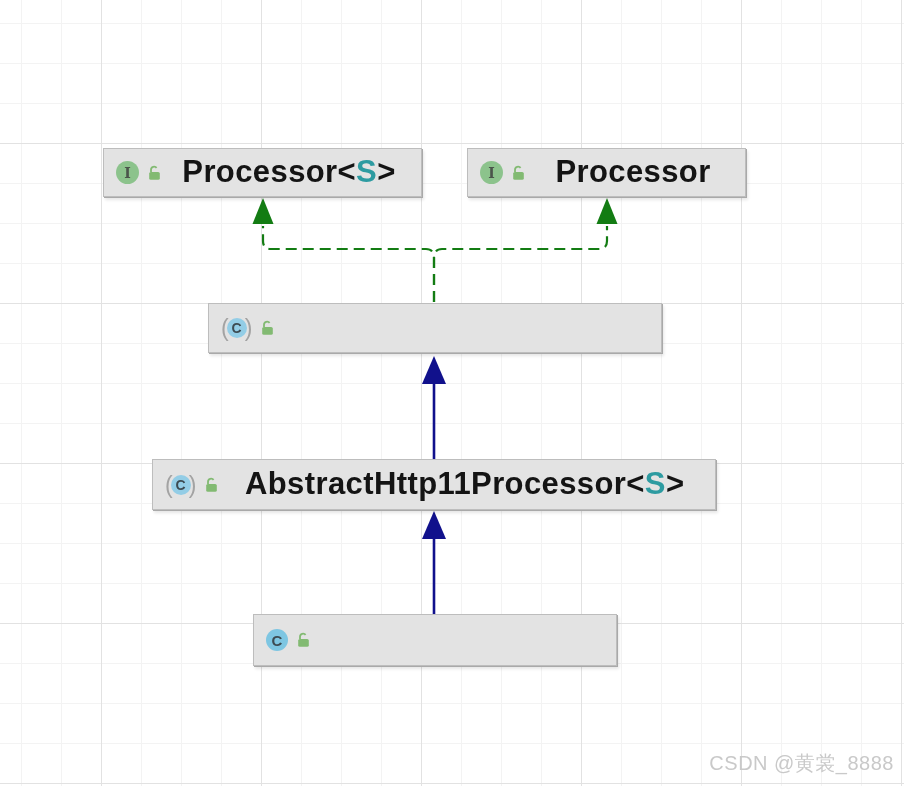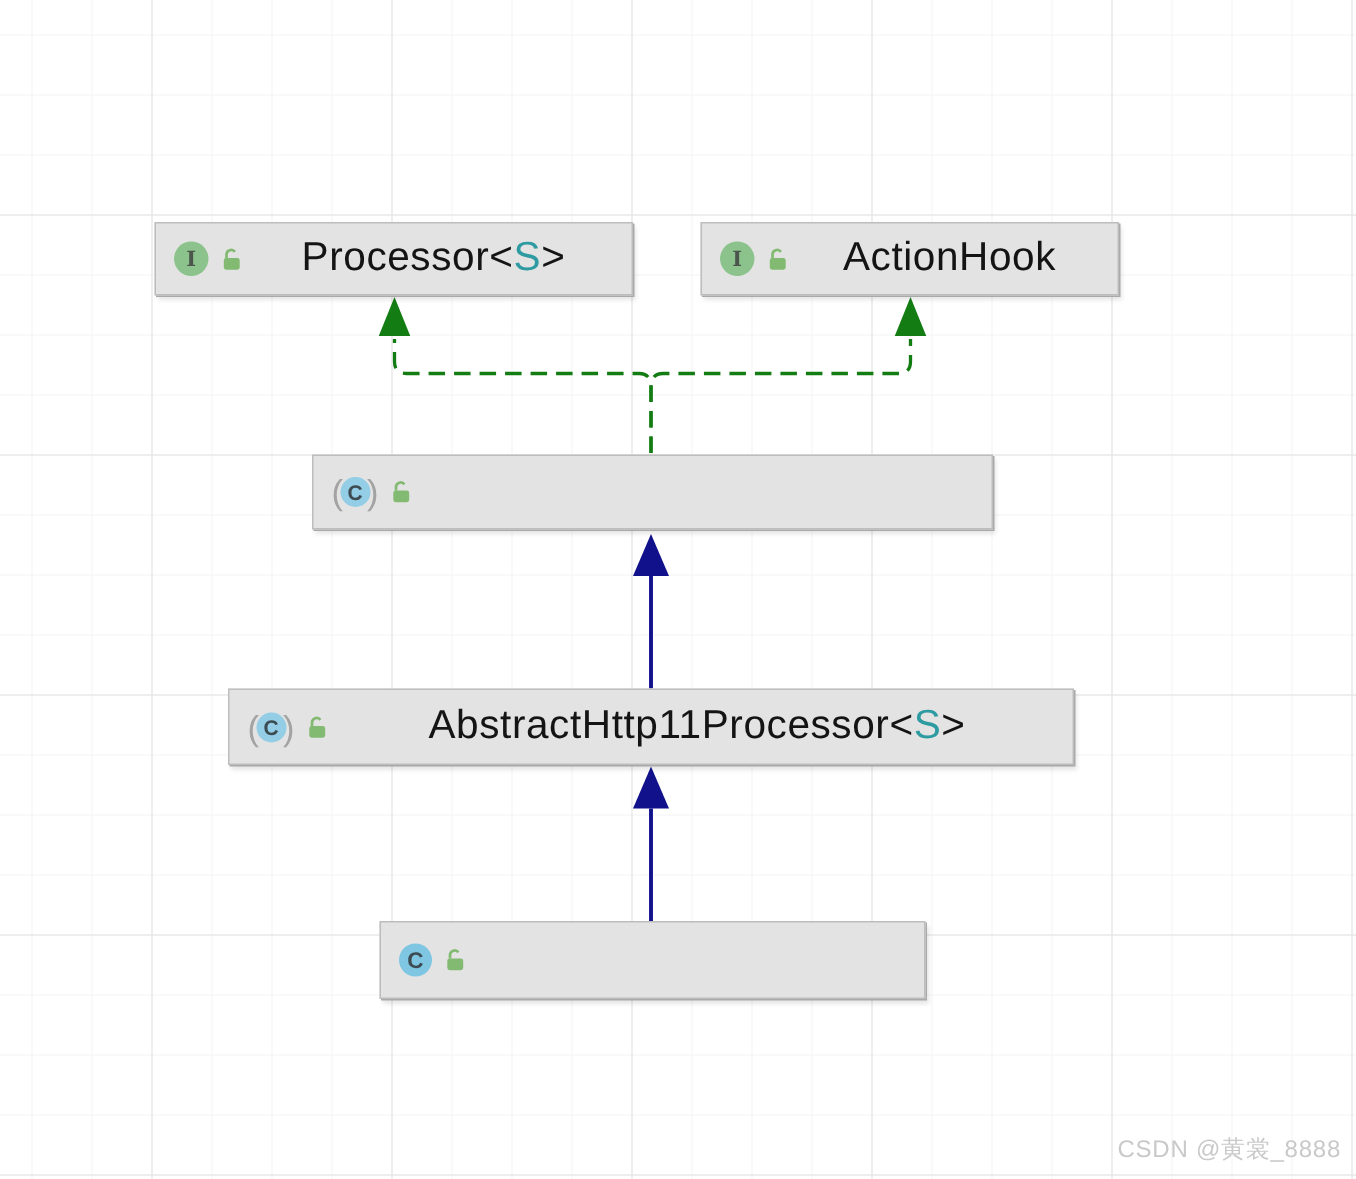--- a/index.html
+++ b/index.html
@@ -67,33 +67,33 @@
   }
   .abs-icon .paren.open  { margin-right: -2px; }
   .abs-icon .paren.close { margin-left: -2px; }
 
   .lock-svg { display: block; margin-top: -1px; }
 
   .label {
     flex: 1 1 auto;
     text-align: center;
     padding: 0 12px 2px 6px;
-    font-size: 27px;
-    font-weight: 400;
+    font-size: 31px;
+    font-weight: 700;
     letter-spacing: 0.4px;
     color: #141414;
     white-space: nowrap;
   }
   .label .generic { color: #2d9ba1; }
 
   .watermark {
     position: absolute;
     right: 10px;
     bottom: 9px;
-    font-size: 16px;
+    font-size: 20px;
     color: #c9c9c9;
     letter-spacing: 0.5px;
   }
 </style>
 </head>
 <body>
 
 <div id="canvas">
 
   <svg id="edges" viewBox="0 0 904 786" xmlns="http://www.w3.org/2000/svg">
@@ -131,21 +131,21 @@
       <span class="circ iface">
           <span>I</span>
         </span>
       <span>
           <svg class="lock-svg" width="17" height="17" viewBox="0 0 17 17">
             <path d="M5 8 V5.8 A3.1 3.1 0 0 1 10.6 3.9" fill="none" stroke="#82ba72" stroke-width="1.8"></path>
             <rect x="3.2" y="8" width="10.6" height="7.8" rx="1.6" fill="#82ba72"></rect>
           </svg>
         </span>
     </span>
-    <span class="label"><span>ActionHook</span><span class="generic"></span><span></span></span>
+    <span class="label"><span>Processor</span><span class="generic"></span><span></span></span>
   </div>
 
   <div class="node" style="left:208px; top:303px; width:454px; height:50px">
     <span class="icon-group">
       <span class="abs-icon">
           <span class="paren open">(</span>
           <span class="circ cls">
             <span>C</span>
           </span>
           <span class="paren close">)</span>

